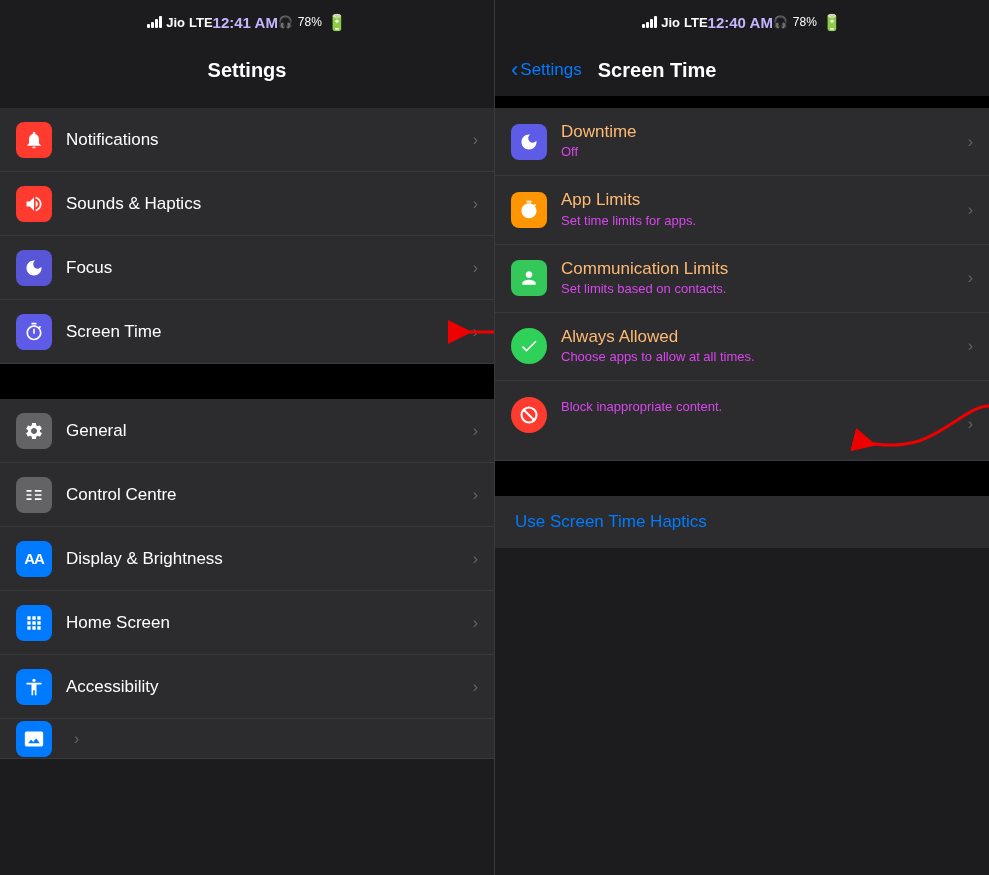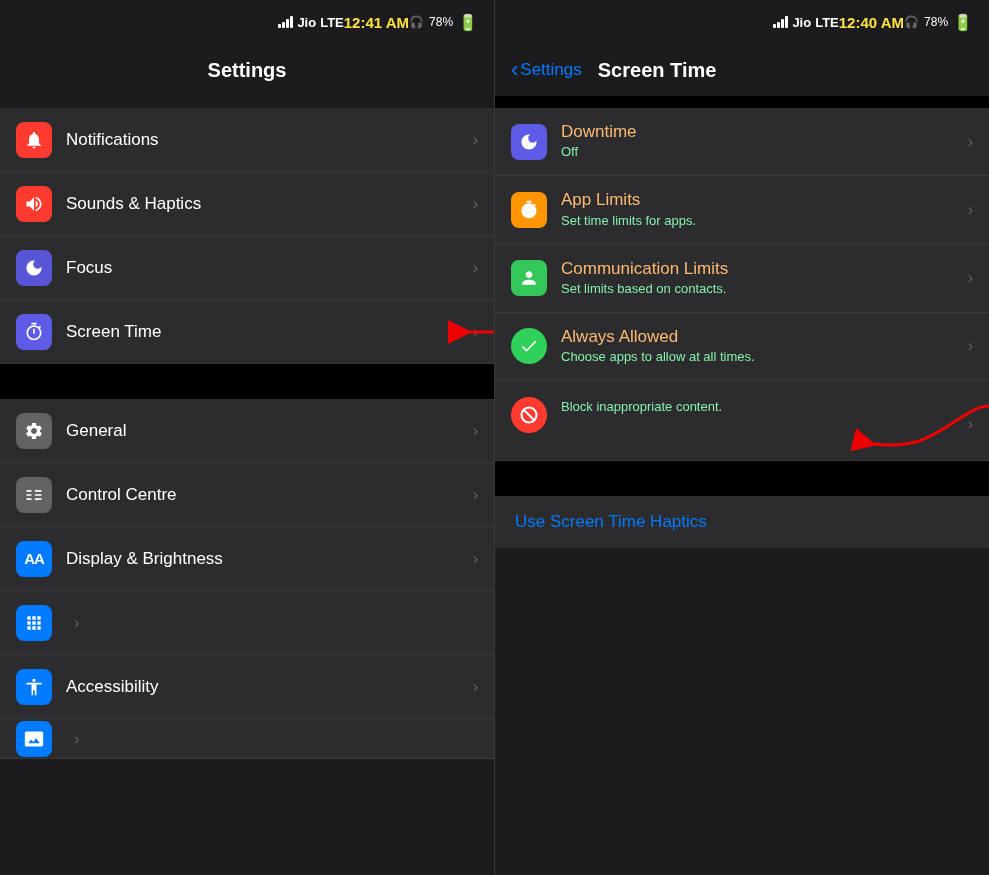--- a/index.html
+++ b/index.html
@@ -19,38 +19,38 @@
       display: flex;
       flex-direction: column;
       overflow: hidden;
     }
 
     .status-bar {
       height: 44px;
       background: #1c1c1e;
       display: flex;
       align-items: center;
-      justify-content: flex-end;
+      justify-content: center;
       padding: 0 16px;
       flex-shrink: 0;
     }
 
     .status-left {
       display: flex;
       align-items: center;
       gap: 4px;
       font-size: 13px;
       font-weight: 600;
       color: #fff;
     }
 
     .status-center {
       font-size: 15px;
       font-weight: 600;
-      color: #fde047;
+      color: #c4b5fd;
     }
 
     .status-right {
       display: flex;
       align-items: center;
       gap: 5px;
       font-size: 12px;
       color: #fff;
     }
 
@@ -218,21 +218,21 @@
 
     .st-item-title {
       font-size: 17px;
       color: #fdba74;
       font-weight: 400;
       line-height: 1.2;
     }
 
     .st-item-subtitle {
       font-size: 13px;
-      color: #86efac;
+      color: #d946ef;
       margin-top: 2px;
       line-height: 1.3;
     }
 
     .st-chevron {
       color: #636366;
       font-size: 16px;
       margin-left: 8px;
       align-self: center;
     }
@@ -372,20 +372,23 @@
         </div>
         <span class="item-chevron">›</span>
       </div>
 
       <div class="settings-item">
         <div class="item-icon" style="background:#007aff;">
           <svg width="20" height="20" viewBox="0 0 24 24" fill="white">
             <path d="M4 8h4V4H4v4zm6 12h4v-4h-4v4zm-6 0h4v-4H4v4zm0-6h4v-4H4v4zm6 0h4v-4h-4v4zm6-10v4h4V4h-4zm-6 4h4V4h-4v4zm6 6h4v-4h-4v4zm0 6h4v-4h-4v4z"></path>
           </svg>
         </div>
+        <div class="item-content">
+          <span class="item-label">Home Screen</span>
+        </div>
         <span class="item-chevron">›</span>
       </div>
 
       <div class="settings-item">
         <div class="item-icon" style="background:#007aff;">
           <svg width="20" height="20" viewBox="0 0 24 24" fill="white">
             <path d="M12 2c1.1 0 2 .9 2 2s-.9 2-2 2-2-.9-2-2 .9-2 2-2zm9 7h-6v13h-2v-6h-2v6H9V9H3V7h18v2z"></path>
           </svg>
         </div>
         <div class="item-content">

